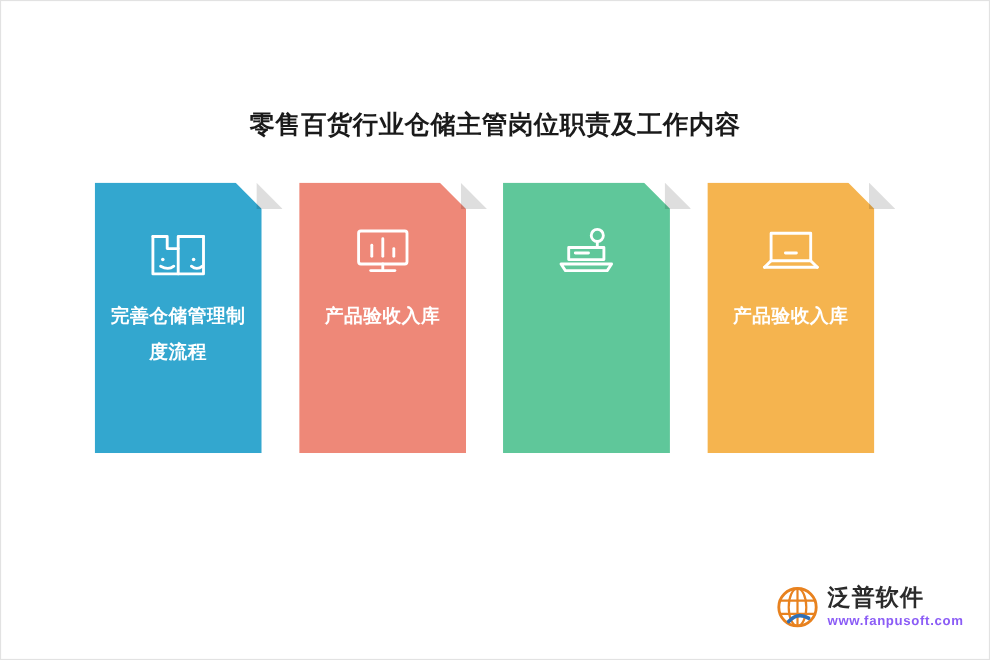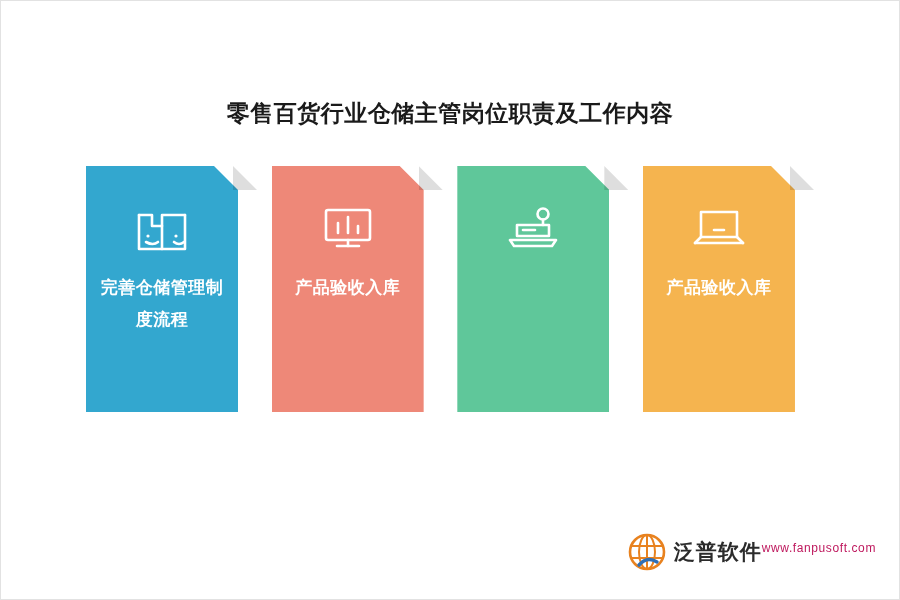--- a/index.html
+++ b/index.html
@@ -105,34 +105,36 @@
     height: 48px;
   }
   .logo-mark {
     width: 40px;
     height: 40px;
     margin-right: 7px;
     flex: none;
   }
   .logo-text {
     display: flex;
+    flex-direction: column;
     justify-content: center;
   }
   .logo-name {
     font-size: 21px;
     font-weight: bold;
     color: #2b2b2b;
     line-height: 24px;
     letter-spacing: 1px;
   }
   .logo-url {
     font-size: 12px;
-    color: #be185d;
+    color: #8b5cf6;
     line-height: 16px;
     letter-spacing: 0.6px;
+    font-weight: bold;
   }
 </style>
 </head>
 <body>
 
 <div class="page">
   <div class="page-border"></div>
 
   <div class="title">零售百货行业仓储主管岗位职责及工作内容</div>
 

